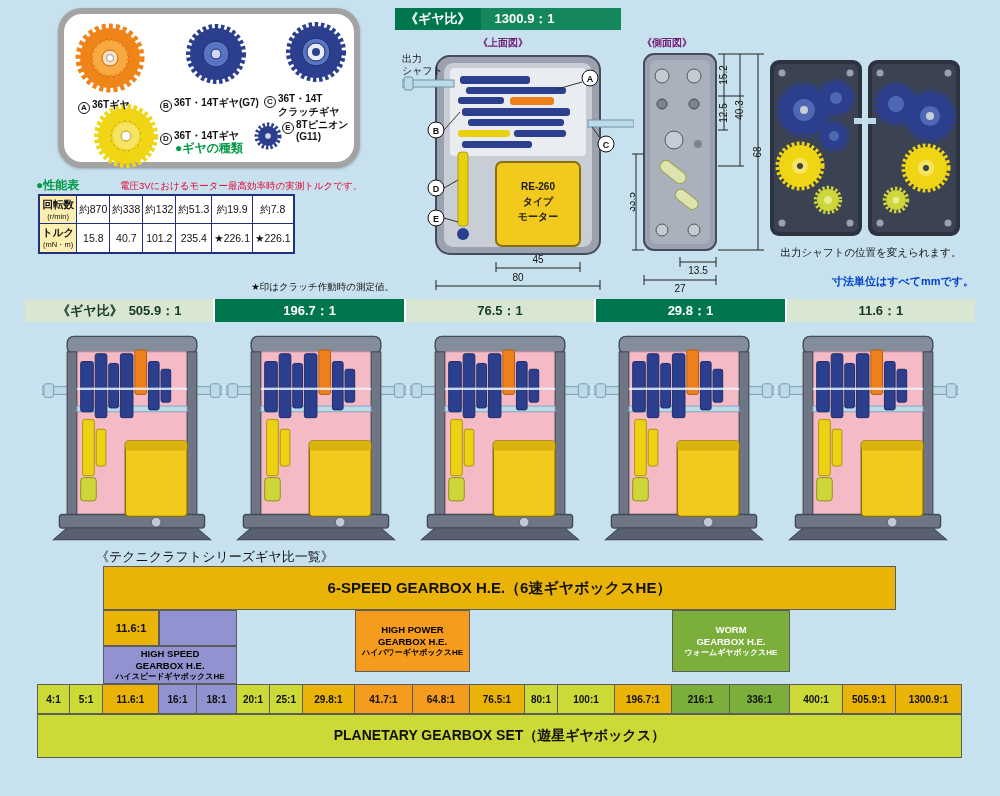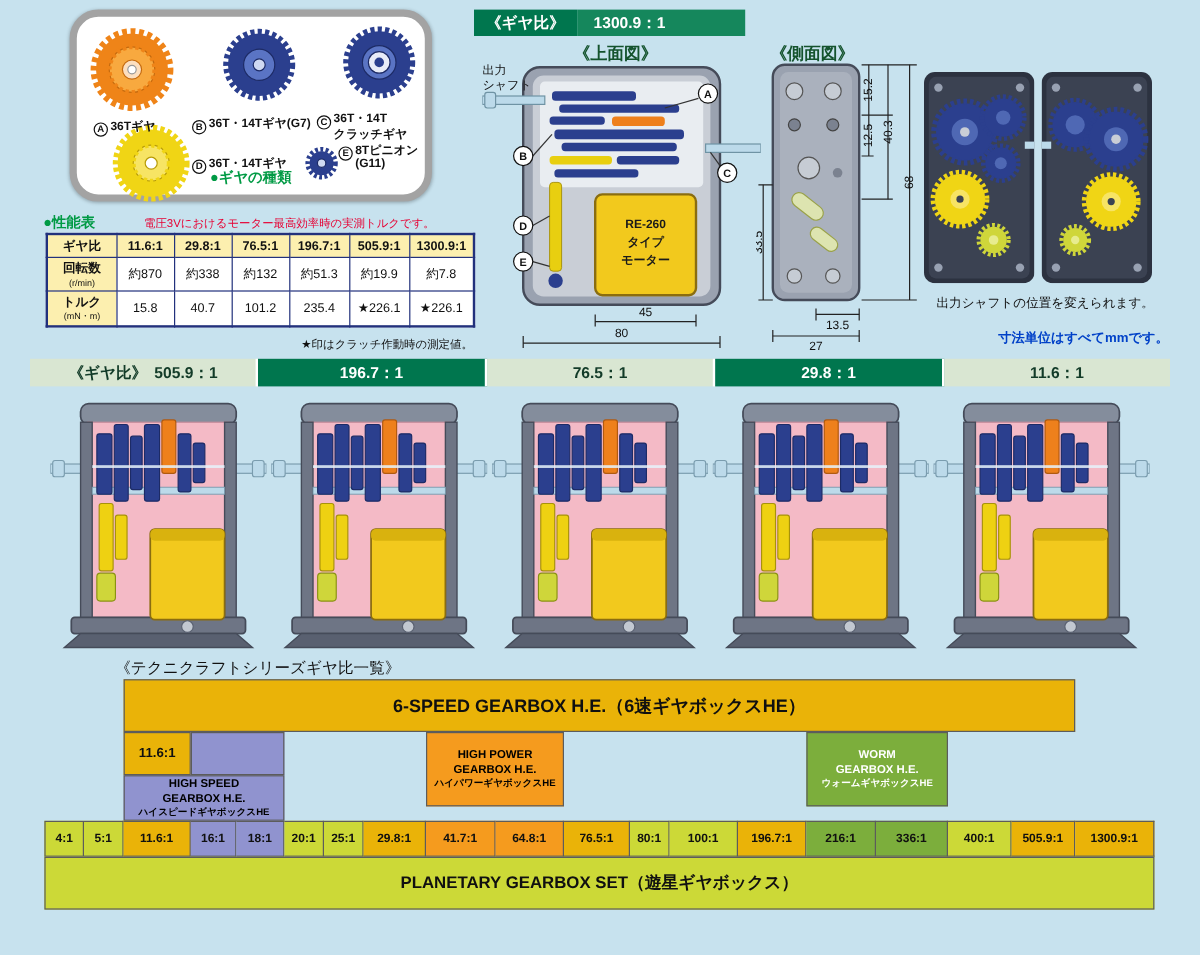--- a/index.html
+++ b/index.html
@@ -22,21 +22,21 @@
   .perf-table .hdr { background:#fcefaf; font-weight:bold; }
   .perf-table .w0 { width:58px; } .perf-table .w1 { width:48px; } .perf-table .w2 { width:50px; } .perf-table .w3 { width:54px; }
   .unit { display:block; font-size:7.5px; font-weight:normal; }
   .perf-footnote { left:38px; top:281px; width:356px; text-align:right; font-size:9.5px; color:#111; }
 
   
   .top-ratio { left:395px; top:8px; display:flex; height:22px; font-weight:bold; }
   .tr-label { background:#00764e; color:#fff; display:flex; align-items:center; padding:0 10px; font-size:13px; }
   .tr-value { background:#15875c; color:#fff; display:flex; align-items:center; padding:0 14px; font-size:13px; min-width:140px; }
 
-  .view-heading { color:#14532d; font-weight:bold; font-size:14px; }
+  .view-heading { color:#701a75; font-weight:bold; font-size:10px; }
 
   .svgtext { font-size:10px; fill:#111; font-family:"Liberation Sans","DejaVu Sans",sans-serif; }
   .motor-t { font-size:10px; font-weight:bold; fill:#1a1a1a; text-anchor:middle; font-family:"Liberation Sans","DejaVu Sans",sans-serif; }
   .callout-t { font-size:9px; font-weight:bold; fill:#111; text-anchor:middle; font-family:"Liberation Sans","DejaVu Sans",sans-serif; }
   .dim-t { font-size:10px; fill:#111; text-anchor:middle; font-family:"Liberation Sans","DejaVu Sans",sans-serif; }
 
   .photo-caption { left:768px; top:246px; width:206px; text-align:center; font-size:10.5px; color:#111; }
   .unit-note { left:768px; top:274px; width:206px; text-align:right; font-size:11px; color:#0041c8; font-weight:bold; }
 
   
@@ -150,29 +150,20 @@
     <div class="gp-label" style="left:96px;top:115px"><span class="circ">D</span><span>36T・14Tギヤ</span></div>
     <div class="gp-label" style="left:218px;top:104px"><span class="circ">E</span><span>8Tピニオン</span></div>
     <div class="gp-label" style="left:232px;top:117px"><span>(G11)</span></div>
     <div class="gp-heading">●ギヤの種類</div>
   </div>
 
   <div class="abs perf-heading">●性能表</div>
   <div class="abs perf-note">電圧3Vにおけるモーター最高効率時の実測トルクです。</div>
   <table class="abs perf-table">
     <tbody>
-        <tr>
-      <td class="hdr w0">ギヤ比</td>
-      <td class="hdr w1">11.6:1</td>
-      <td class="hdr w1">29.8:1</td>
-      <td class="hdr w1">76.5:1</td>
-      <td class="hdr w2">196.7:1</td>
-      <td class="hdr w2">505.9:1</td>
-      <td class="hdr w3">1300.9:1</td>
-    </tr>
     <tr>
       <td class="hdr"><span>回転数</span><span class="unit">(r/min)</span></td>
       <td>約870</td>
       <td>約338</td>
       <td>約132</td>
       <td>約51.3</td>
       <td>約19.9</td>
       <td>約7.8</td>
     </tr>
     <tr>

